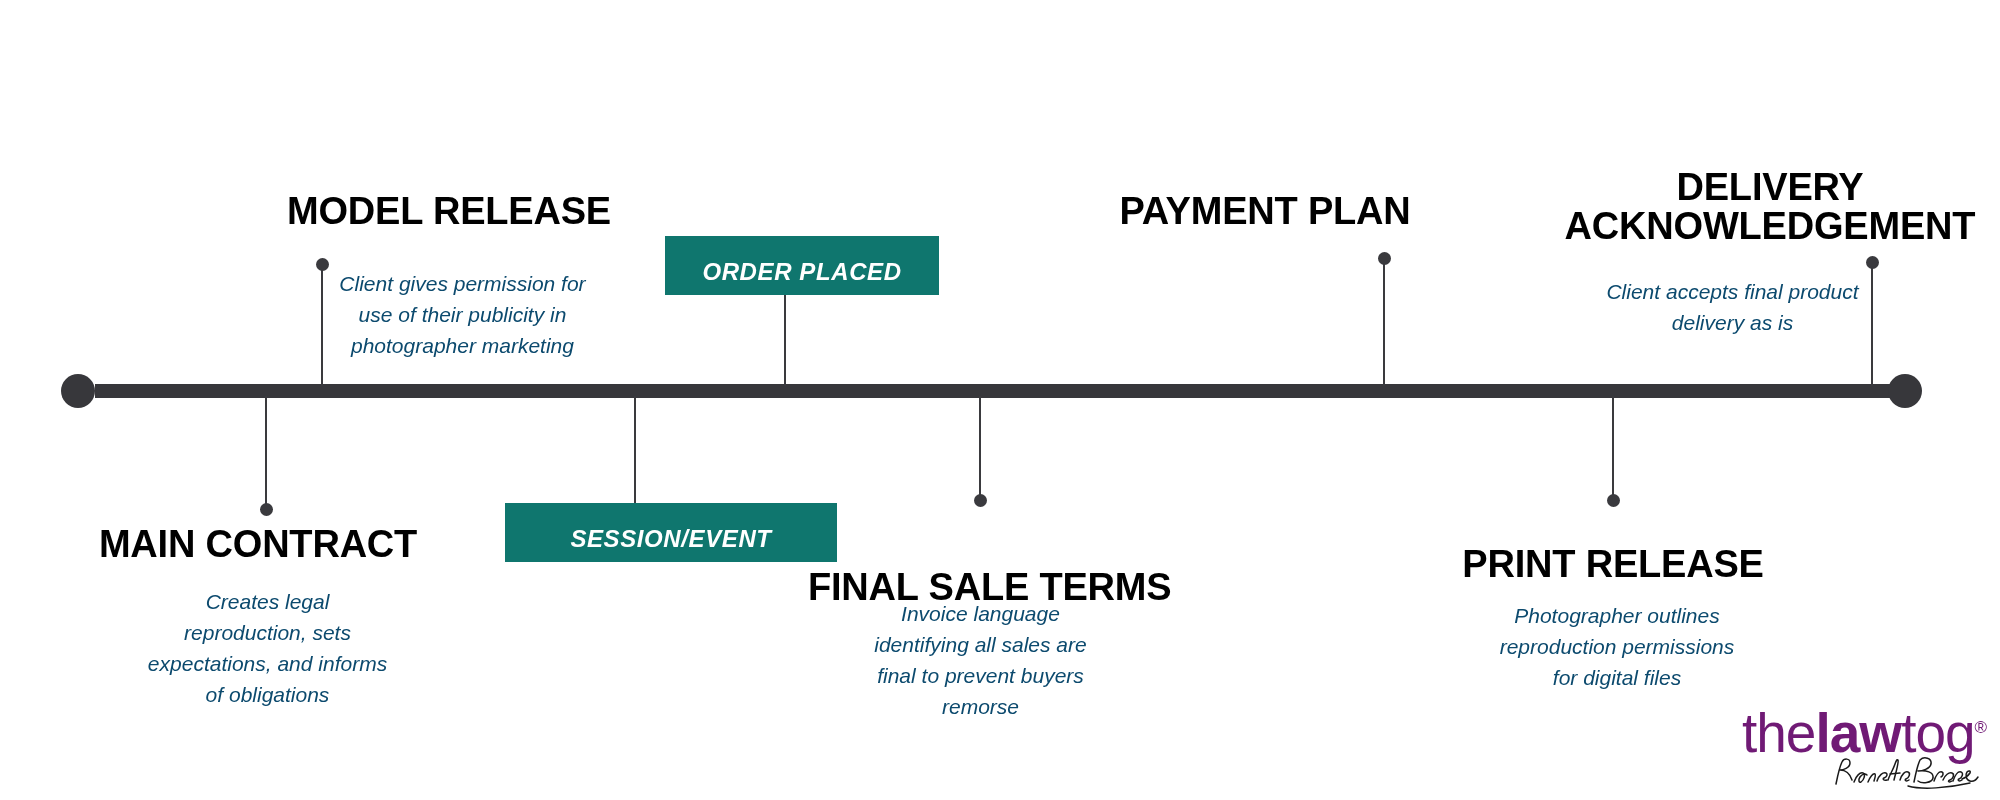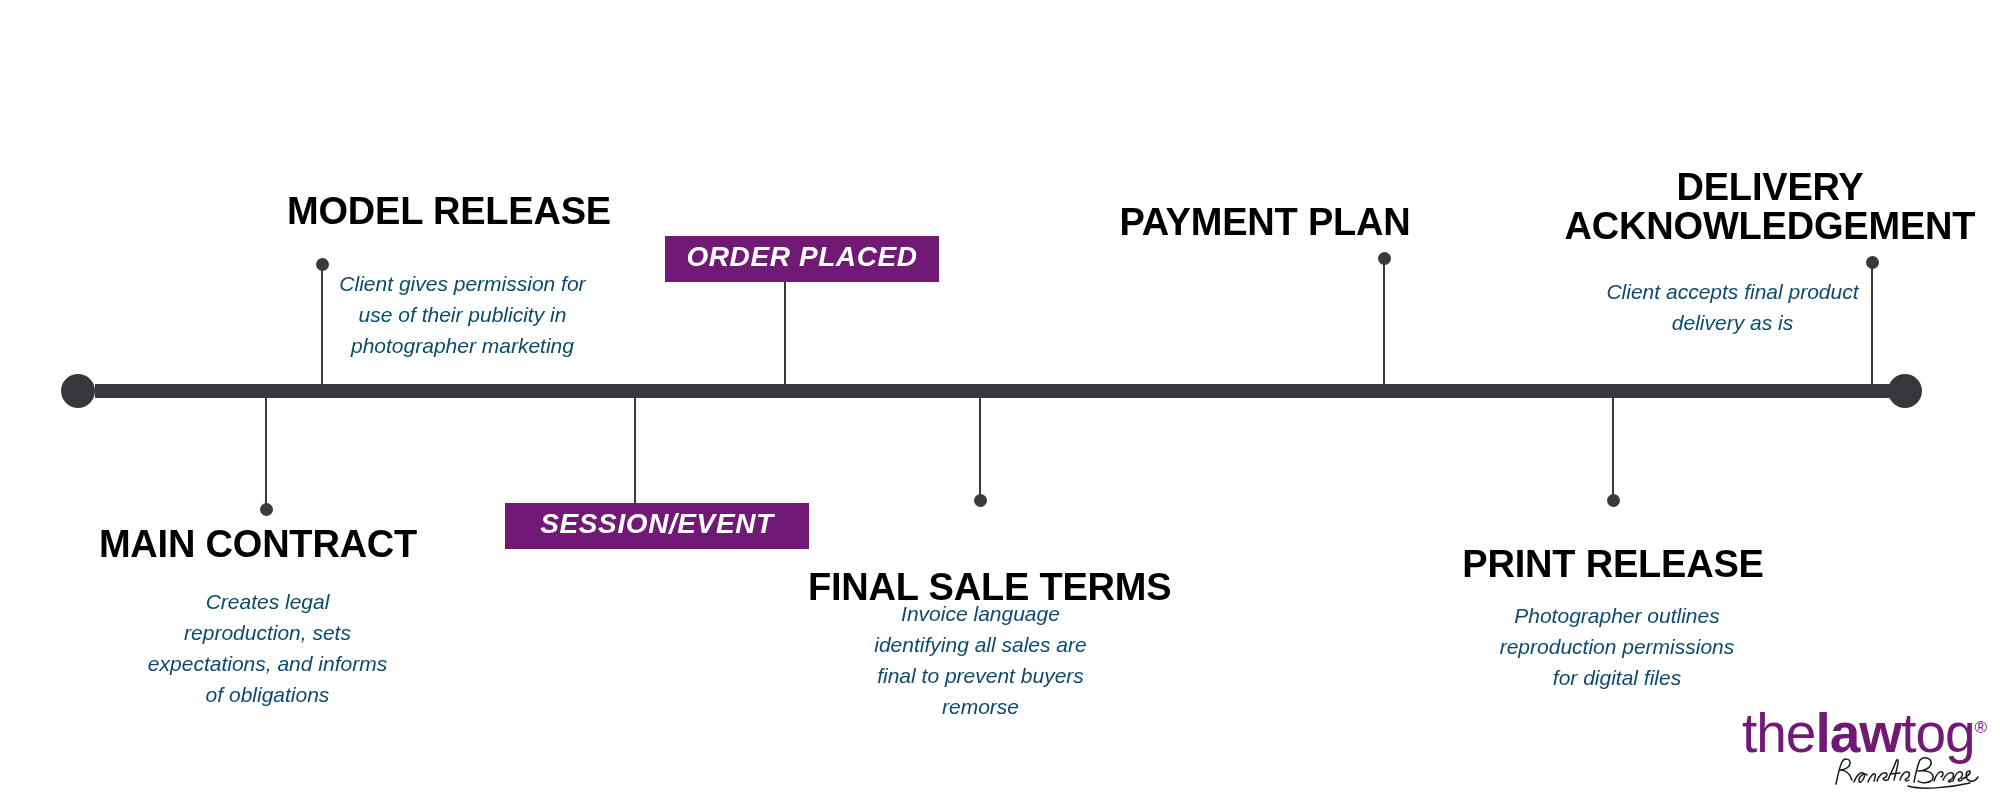--- a/index.html
+++ b/index.html
@@ -77,28 +77,28 @@
     line-height: 1.48;
     color: #0c4a6e;
     margin: 8px 0 0 0;
   }
   .align-center { text-align: center; }
   .align-right  { text-align: right; }
 
   
   .badge {
     position: absolute;
-    background: #701a75;
+    background: #0f766e;
     color: #ffffff;
     font-style: italic;
     font-weight: bold;
-    font-size: 28px;
+    font-size: 24px;
     letter-spacing: 0.6px;
     text-align: center;
-    padding: 5px 18px 9px 18px;
+    padding: 22px 18px 9px 18px;
     box-sizing: border-box;
     white-space: nowrap;
   }
 
   
   .logo {
     position: absolute;
     left: 1742px;
     top: 706px;
     width: 250px;
@@ -145,21 +145,21 @@
   </div>
   <div class="item align-center" style="left:330px; top:260px; width:265px;">
     <p class="item-desc">Client gives permission for use of their publicity in photographer marketing</p>
   </div>
 
   <div class="connector" style="left:784px; top:268px; height:118px;"></div>
   <div class="badge" style="left:665px; top:236px; width:274px;">ORDER PLACED</div>
 
   <div class="connector" style="left:1383px; top:258px; height:128px;"></div>
   <div class="connector-dot" style="left:1378px; top:252px;"></div>
-  <div class="item align-center" style="left:1090px; top:203px; width:350px;">
+  <div class="item align-center" style="left:1090px; top:192px; width:350px;">
     <p class="item-title">PAYMENT PLAN</p>
   </div>
 
   <div class="connector" style="left:1871px; top:262px; height:124px;"></div>
   <div class="connector-dot" style="left:1866px; top:256px;"></div>
   <div class="item align-center" style="left:1555px; top:168px; width:430px;">
     <p class="item-title wrap">DELIVERY ACKNOWLEDGEMENT</p>
   </div>
   <div class="item align-center" style="left:1600px; top:268px; width:265px;">
     <p class="item-desc">Client accepts final product delivery as is</p>
@@ -168,21 +168,21 @@
   <div class="connector" style="left:265px; top:396px; height:119px;"></div>
   <div class="connector-dot" style="left:260px; top:503px;"></div>
   <div class="item align-center" style="left:88px; top:525px; width:340px;">
     <p class="item-title">MAIN CONTRACT</p>
   </div>
   <div class="item align-center" style="left:145px; top:578px; width:245px;">
     <p class="item-desc">Creates legal reproduction, sets expectations, and informs of obligations</p>
   </div>
 
   <div class="connector" style="left:634px; top:396px; height:109px;"></div>
-  <div class="badge" style="left:505px; top:503px; width:304px;">SESSION/EVENT</div>
+  <div class="badge" style="left:505px; top:503px; width:332px;">SESSION/EVENT</div>
 
   <div class="connector" style="left:979px; top:396px; height:110px;"></div>
   <div class="connector-dot" style="left:974px; top:494px;"></div>
   <div class="item align-center" style="left:808px; top:568px; width:345px;text-align:right;">
     <p class="item-title">FINAL SALE TERMS</p>
   </div>
   <div class="item align-center" style="left:858px; top:590px; width:245px;">
     <p class="item-desc">Invoice language identifying all sales are final to prevent buyers remorse</p>
   </div>
 

